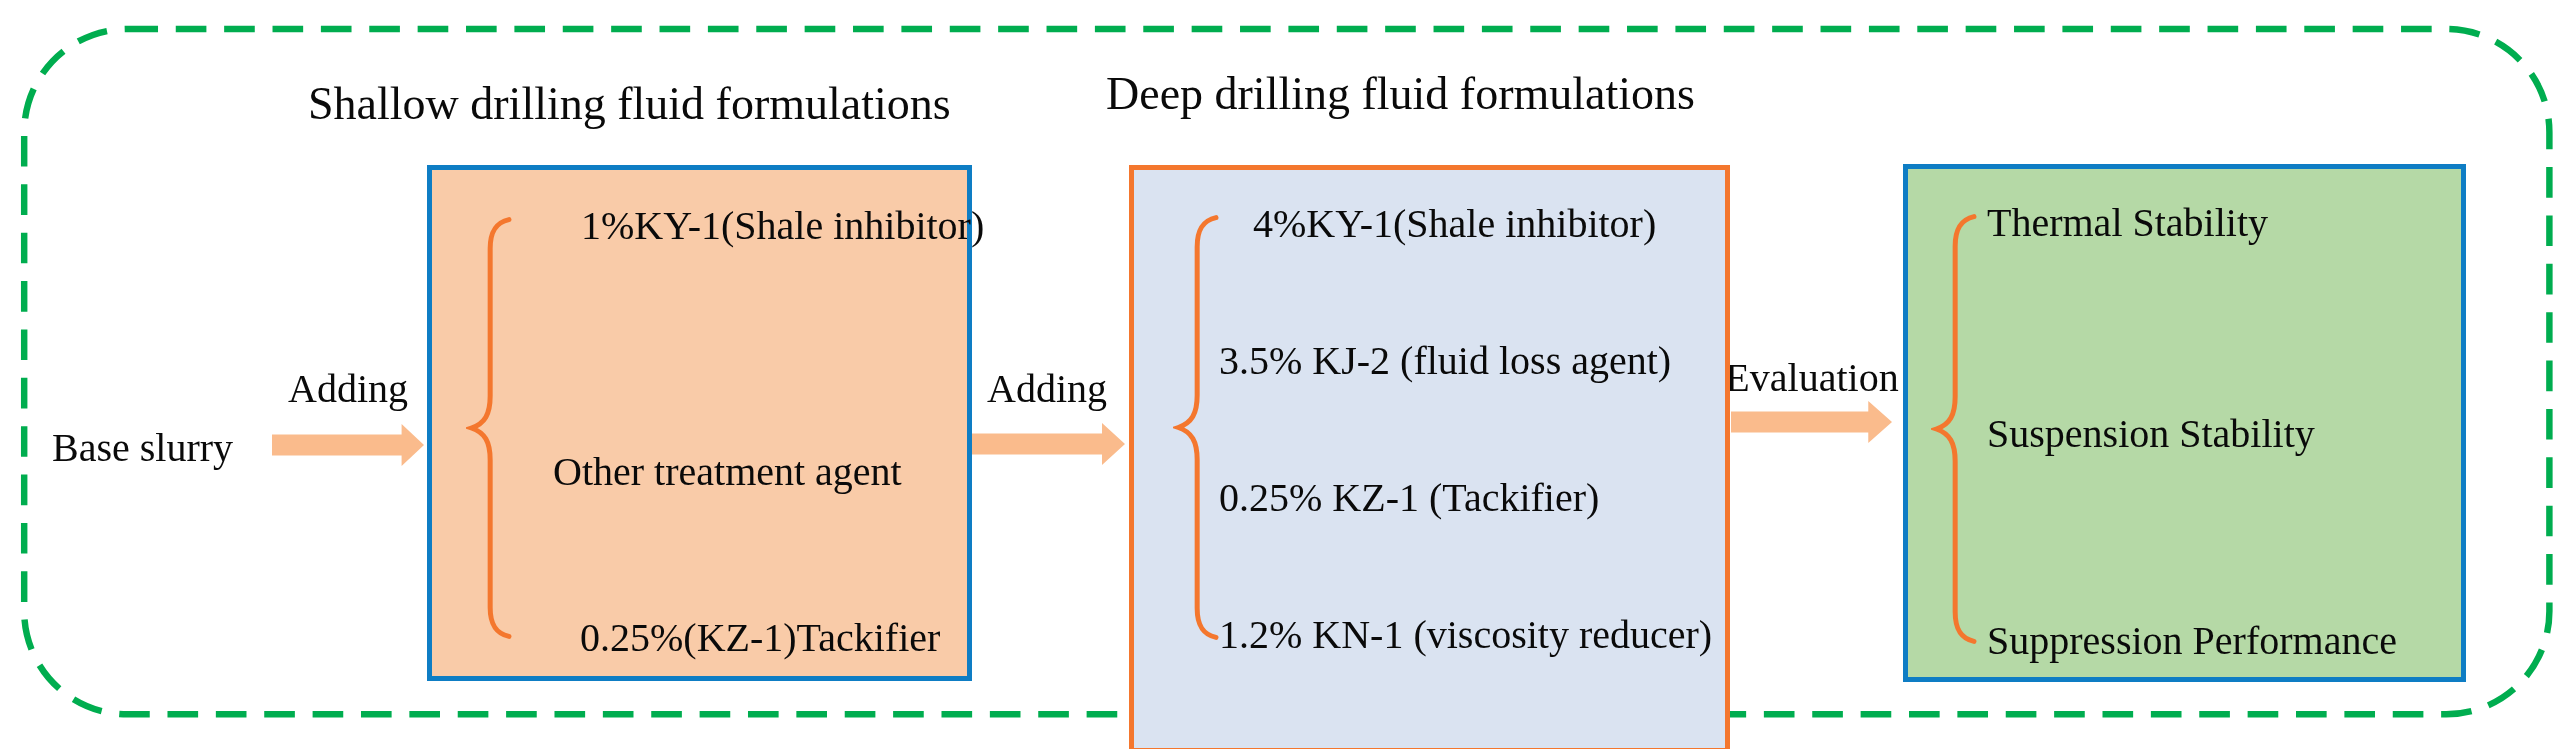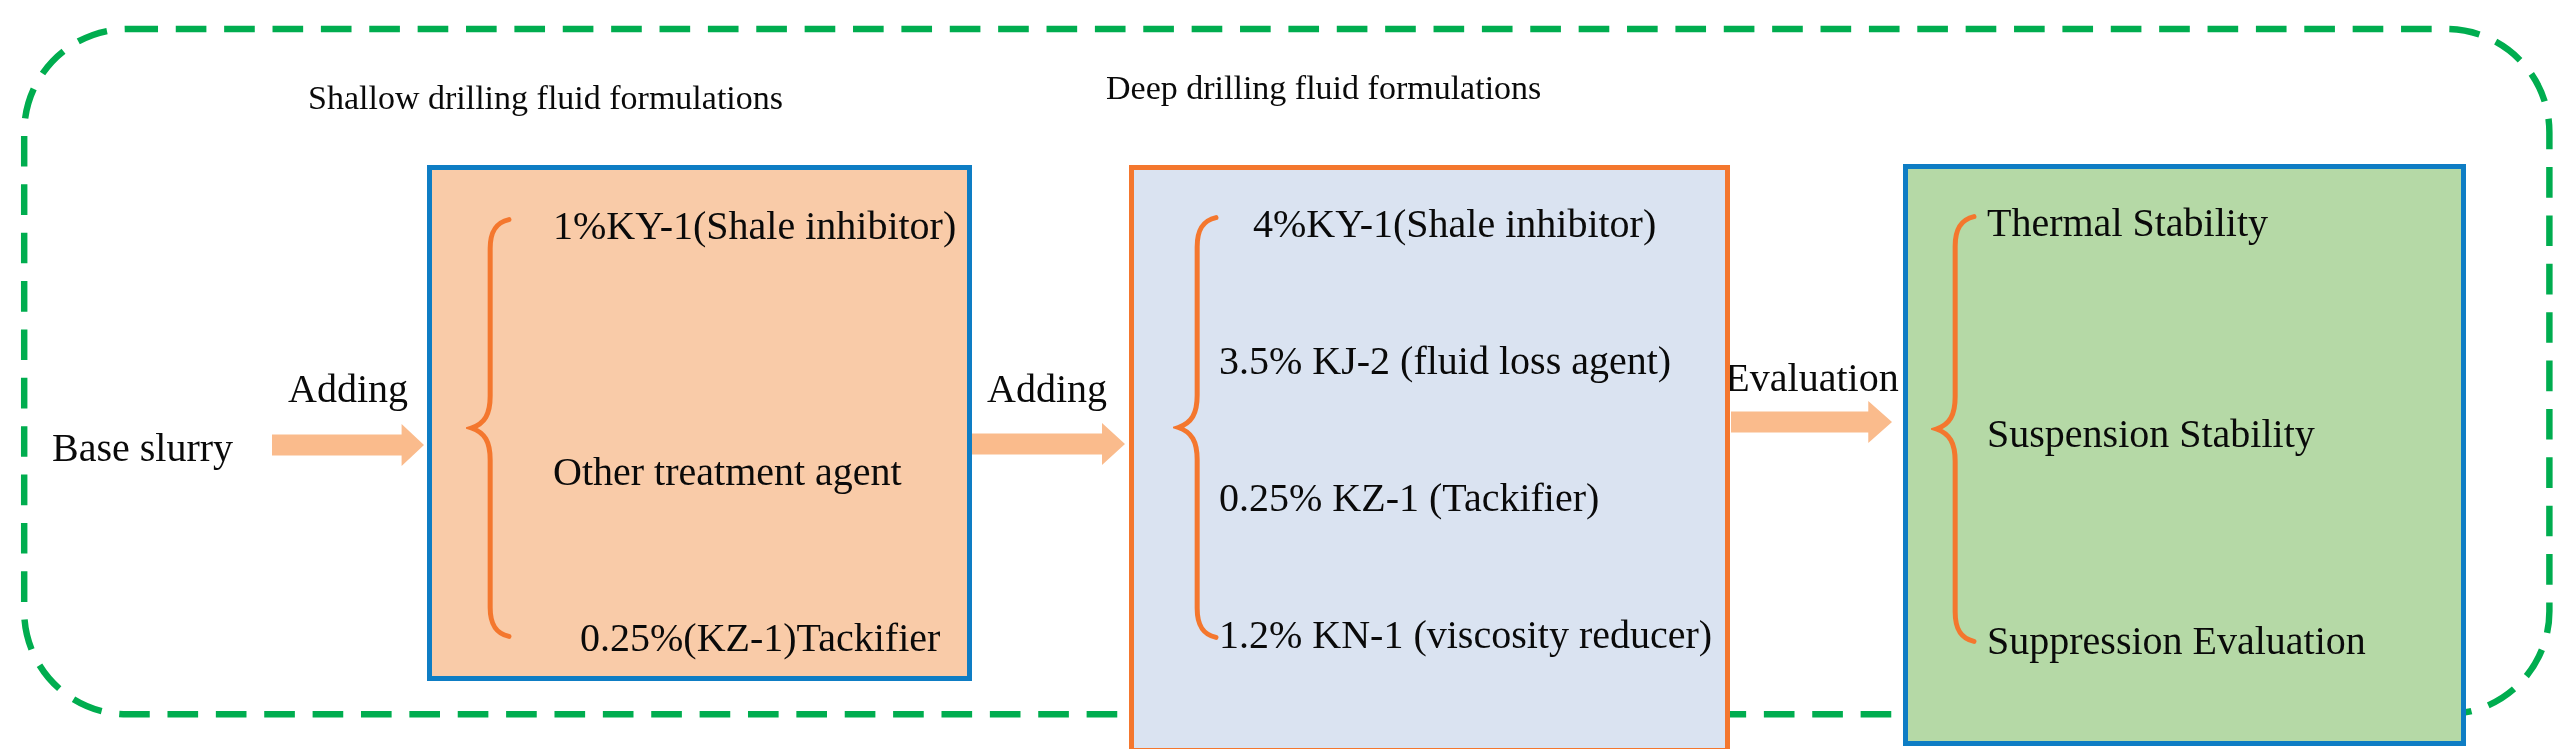--- a/index.html
+++ b/index.html
@@ -19,21 +19,21 @@
     background:#ffffff;
     font-family:"Liberation Serif","DejaVu Serif",serif;
     color:var(--text);
     overflow:hidden;
   }
   .frame-svg{position:absolute;left:0;top:0;width:100%;height:100%;}
   .frame-rect{fill:none;stroke:var(--frame-green);stroke-width:8;stroke-dasharray:38 22;}
 
   .section-title{
     position:absolute;
-    font-size:34px;
+    font-size:46px;
     line-height:1.1;
     white-space:nowrap;
   }
   .title-shallow{left:308px;top:79px;}
   .title-deep{left:1106px;top:69px;}
 
   .source-label{
     position:absolute;left:52px;top:426px;
     font-size:40px;line-height:1.1;white-space:nowrap;
   }
@@ -57,41 +57,41 @@
   .fbox{position:absolute;box-sizing:border-box;}
   .box-shallow{
     left:427px;top:165px;width:545px;height:516px;
     background:var(--shallow-fill);border:5.6px solid var(--blue-border);
   }
   .box-deep{
     left:1129px;top:165px;width:601px;height:588px;
     background:var(--deep-fill);border:5.6px solid var(--orange-border);
   }
   .box-eval{
-    left:1903px;top:164px;width:563px;height:582px;
+    left:1903px;top:164px;width:563px;height:518px;
     background:var(--evaluation-fill);border:5.6px solid var(--blue-border);
   }
 
   .brace{position:absolute;}
   .brace svg{display:block;width:100%;height:100%;}
   .brace-path{
     fill:none;stroke:var(--orange-border);stroke-width:5;
     stroke-linecap:round;vector-effect:non-scaling-stroke;
   }
   .brace-shallow{left:34px;top:45px;width:47px;height:426px;}
   .brace-deep{left:39px;top:43px;width:47px;height:429px;}
   .brace-eval{left:22.6px;top:43px;width:47px;height:434px;}
 
   .box-item{
     position:absolute;
     font-size:40px;line-height:1.15;
     white-space:nowrap;transform:translateY(-50%);
   }
   .box-shallow .box-item{left:121px;}
-  .box-shallow .i0{top:56px;}
+  .box-shallow .i0{top:56px;margin-left:28px;}
   .box-shallow .i1{top:262px;margin-top:40px;}
   .box-shallow .i2{top:468px;margin-left:27px;}
 
   .box-deep .box-item{left:85px;}
   .box-deep .i0{top:54px;left:119px;}
   .box-deep .i1{top:191px;}
   .box-deep .i2{top:328px;}
   .box-deep .i3{top:465px;}
 
   .box-eval .box-item{left:79px;}
@@ -158,17 +158,17 @@
   </div>
 
   <div class="fbox box-eval">
     <div class="brace brace-eval">
       <svg viewBox="0 0 70 560" preserveAspectRatio="none">
         <path class="brace-path" d="M 64 6 C 44 10 36 22 36 44 L 36 238 C 36 262 28 274 8 280 C 28 286 36 298 36 322 L 36 516 C 36 538 44 550 64 554"></path>
       </svg>
     </div>
     <div class="box-item i0">Thermal Stability</div>
     <div class="box-item i1">Suspension Stability</div>
-    <div class="box-item i2">Suppression Evaluation</div>
+    <div class="box-item i2">Suppression Performance</div>
   </div>
 
 </div>
 
 
 </body></html>

